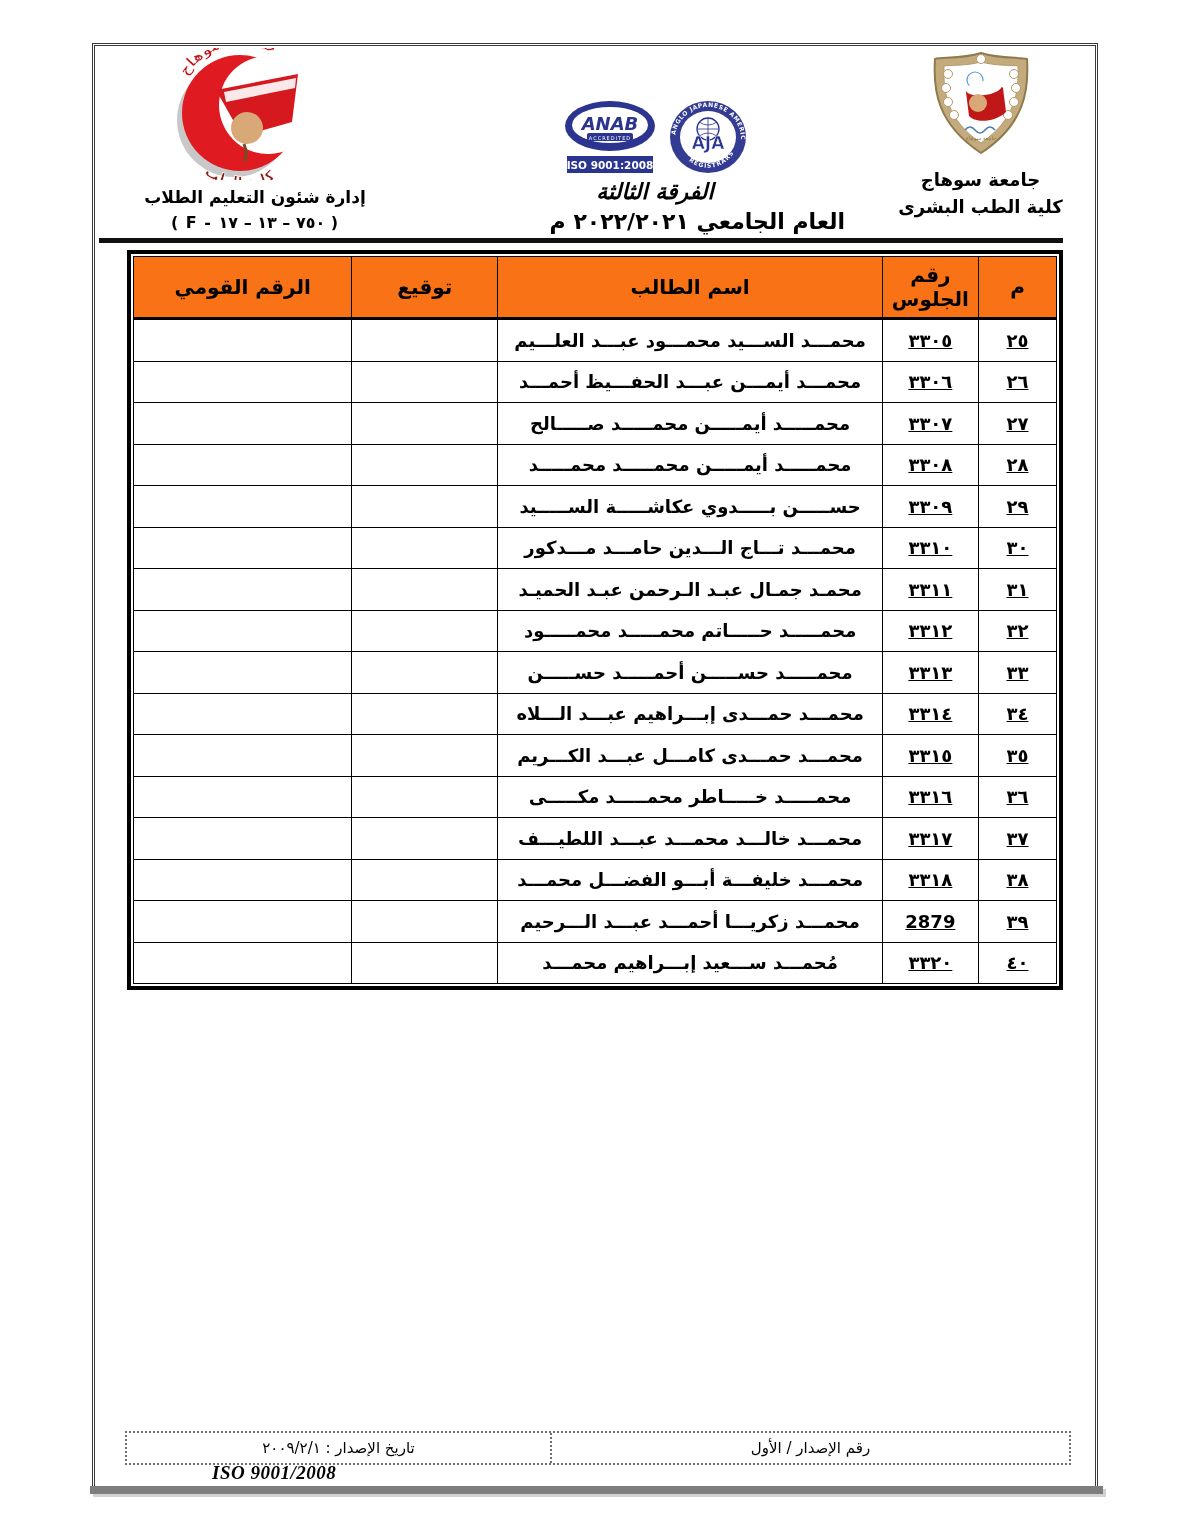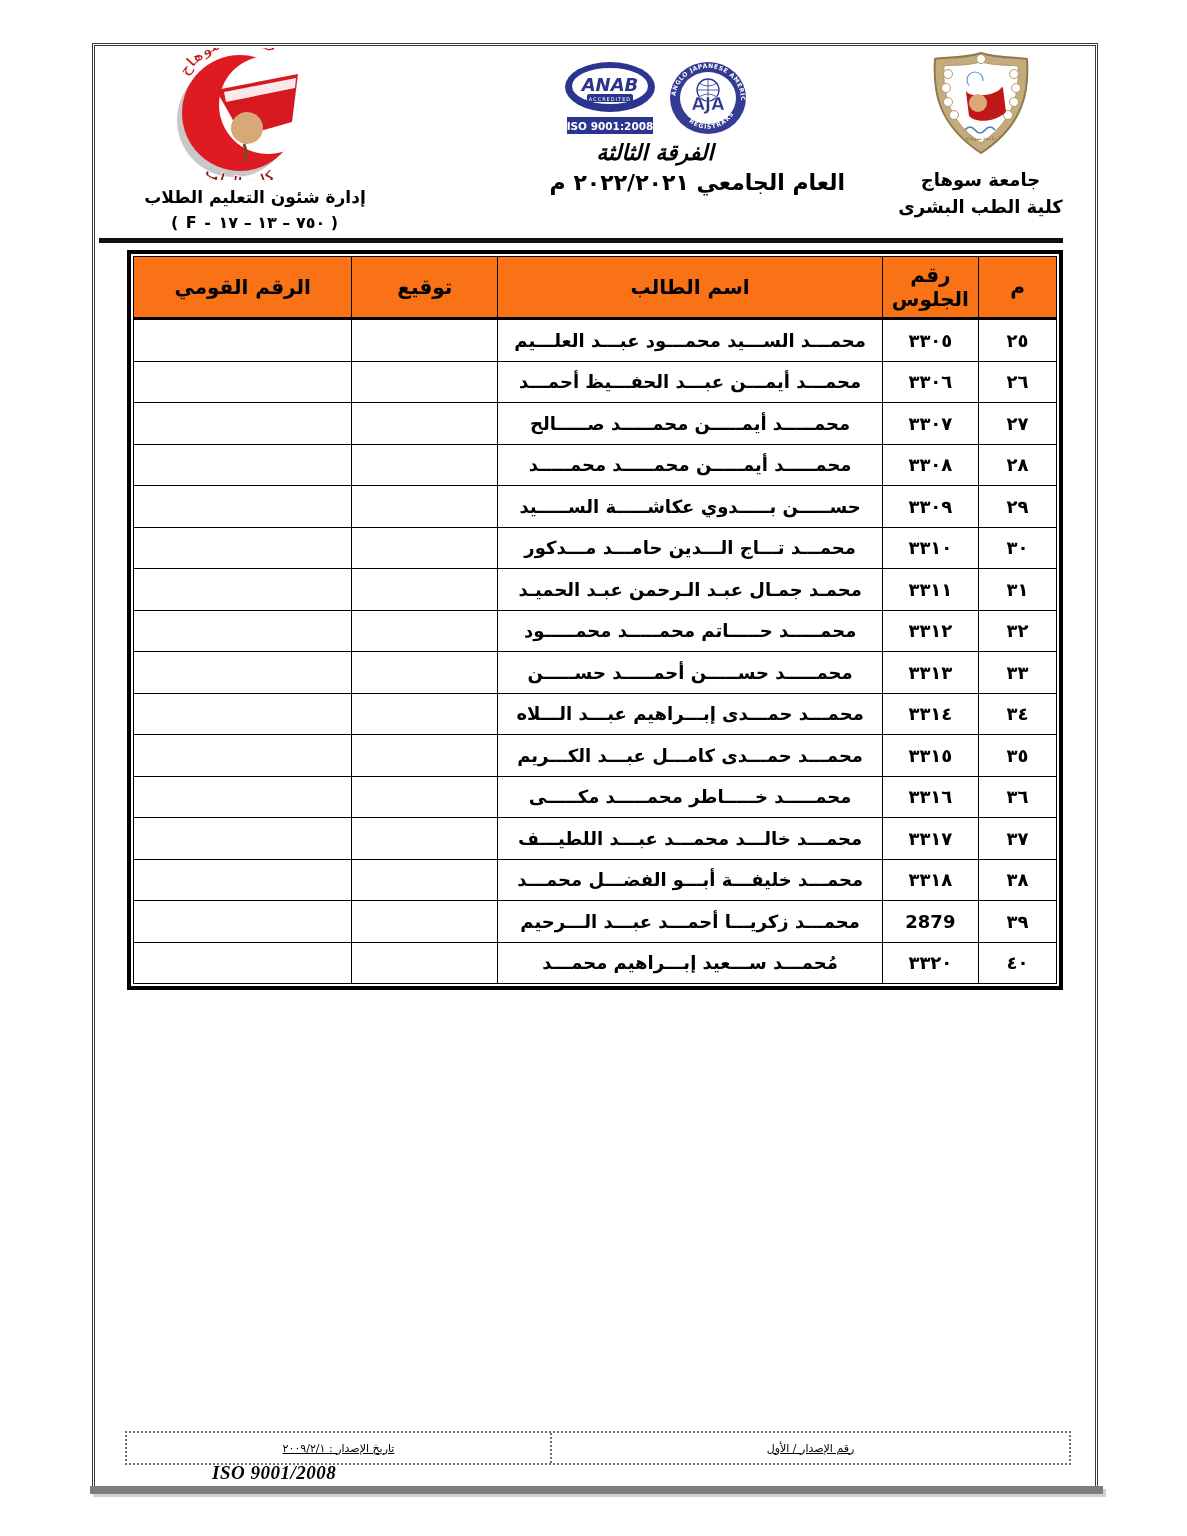--- a/index.html
+++ b/index.html
@@ -17,47 +17,47 @@
     background:#7e7e7e; box-shadow:3px 3px 0 rgba(0,0,0,0.18);
   }
 
   
   .hdr-left-logo { position:absolute; left:146px; top:48px; width:205px; height:132px; }
   .dept { position:absolute; left:120px; top:184px; width:270px; text-align:center;
           font-weight:bold; font-size:17px; line-height:26px; }
   .dept .code { direction:ltr; font-size:16px; letter-spacing:1px; }
 
   .center-col { position:absolute; left:465px; top:60px; width:380px; text-align:center; }
-  .logos-row { display:flex; justify-content:center; align-items:flex-start; gap:10px; height:80px; }
+  .logos-row { display:flex; justify-content:center; align-items:flex-start; gap:10px; height:80px;margin-top:39px; }
   .title1 { font-size:22px; font-weight:bold; direction:rtl;font-style:italic; }
   .title2 { margin-top:5px; font-size:22px; font-weight:bold; direction:rtl;text-align:right; }
 
   .right-col { position:absolute; left:868px; top:50px; width:225px; text-align:center; }
   .uni-text { margin-top:4px; font-weight:bold; font-size:18px; direction:rtl; line-height:27px; }
 
   .divider { position:absolute; left:99px; top:238px; width:964px; height:5px; background:#101010; }
 
   
   .tbl-wrap { position:absolute; left:127px; top:250px; width:936px;
               border:4px solid #000; padding:2px; box-sizing:border-box; background:#fff; }
   table.students { width:100%; border-collapse:collapse; table-layout:fixed; direction:rtl; }
   .students th, .students td { border:1px solid #000; padding:0; }
   .students thead th { background:#f97316; height:60px; font-size:20px; font-weight:bold;
                        border-bottom:3px solid #000; line-height:24px; }
   .students tbody td { height:40.5px; }
   col.c-m { width:78px; } col.c-seat { width:96px; } col.c-name { width:384px; }
   col.c-sign { width:146px; } col.c-nid { width:218px; }
-  td.col-m, td.col-seat { text-align:center; font-weight:bold; font-size:18px; }
+  td.col-m, td.col-seat { text-align:center; font-weight:bold; font-size:18px;text-decoration:underline; }
   td.col-name { text-align:center; font-weight:bold; font-size:18px;
                 white-space:nowrap; overflow:hidden; }
 
   
   .footer-box { position:absolute; left:125px; top:1431px; width:946px; height:34px;
                 border:2px dotted #6e6e6e; display:flex; direction:rtl; box-sizing:border-box; }
-  .footer-cell { display:flex; align-items:center; justify-content:center; font-size:11px; direction:rtl;text-decoration:underline; }
+  .footer-cell { display:flex; align-items:center; justify-content:center; font-size:15px; direction:rtl; }
   .footer-cell.first { width:55%; border-left:2px dotted #6e6e6e; }
   .footer-cell.second { width:45%; }
   .iso { position:absolute; left:212px; top:1462px; font-family:"Liberation Serif", serif;
          font-style:italic; font-weight:bold; font-size:19px; letter-spacing:0.5px;text-align:right; }
 
   svg text { font-family:"DejaVu Sans", sans-serif; }
 </style>
 </head>
 <body>
 

